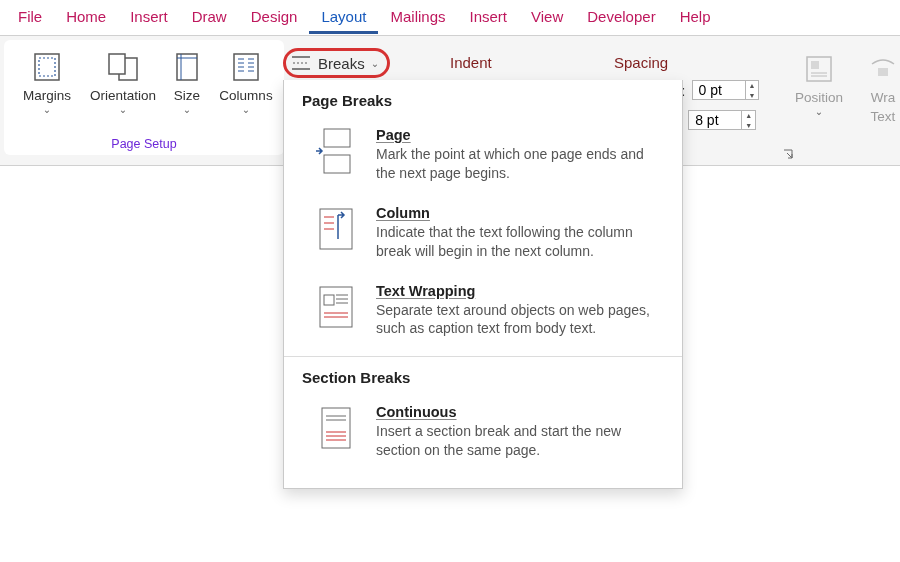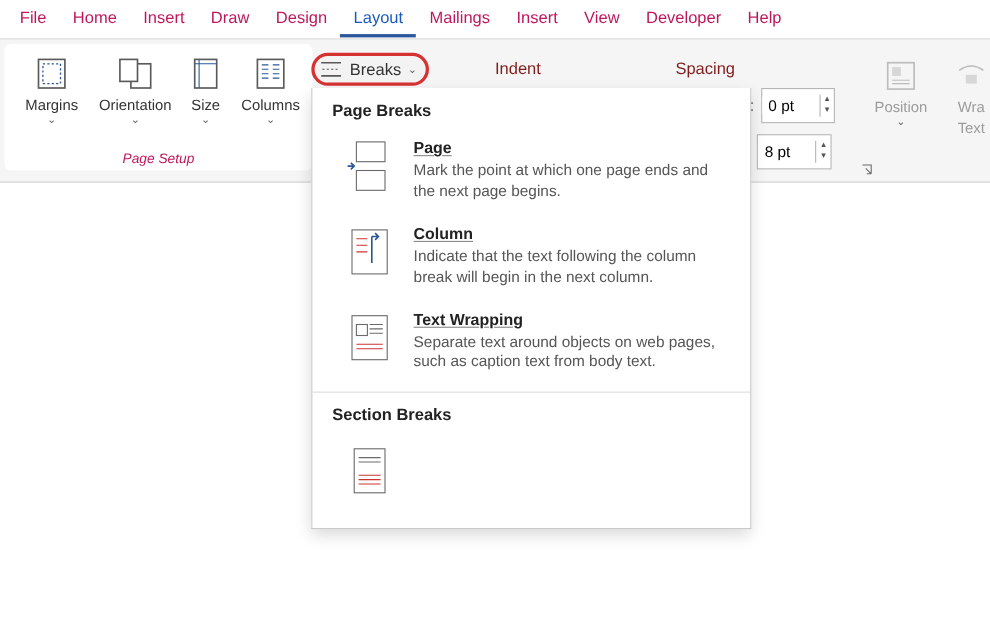--- a/index.html
+++ b/index.html
@@ -12,37 +12,37 @@
 
 
 .ribbon { display: flex; background: #f5f5f5; height: 130px; border-bottom: 1px solid #d0d0d0; }
 .ribbon-pane { background: #fff; margin: 4px 0 10px 4px; border-radius: 6px; display: flex; position: relative; }
 .group { display: flex; flex-direction: column; align-items: center; padding: 4px 6px 2px; position: relative; }
 .group-row { display: flex; gap: 6px; }
 .vbtn { display: flex; flex-direction: column; align-items: center; justify-content: flex-start; width: 70px; padding-top: 6px; gap: 4px; font-size: 13.5px; color: #333; cursor: pointer; }
 .vbtn.dim { color: #9b9b9b; }
 .vbtn .ic { height: 34px; display: flex; align-items: center; justify-content: center; }
 .vbtn .drop { font-size: 10px; color: #666; line-height: 6px; }
-.group-label { font-size: 12.5px; color: #be185d; margin-top: auto; padding-bottom: 2px; font-style: italic; }
+.group-label { font-size: 12.5px; color: #6d28d9; margin-top: auto; padding-bottom: 2px; }
 .launcher { position: absolute; right: 4px; bottom: 4px; width: 14px; height: 14px; display:flex; align-items:center; justify-content:center; cursor:pointer; }
 
 
 .breaks-btn { position: absolute; left: 283px; top: 48px; display: flex; align-items: center; gap: 6px; border: 3px solid #d63232; border-radius: 15px; padding: 2px 8px 2px 4px; background: #f3f3f3; font-size: 15px; color: #333; cursor: pointer; }
 .breaks-btn .drop { font-size: 10px; color: #666; }
 
 
 .hdr-label { position: absolute; top: 54px; font-size: 15px; color: #7f1d1d; }
 .hdr-indent { left: 450px; }
 .hdr-spacing { left: 614px; }
 
 
 .para-box { position: absolute; top: 80px; left: 668px; display:flex; flex-direction:column; gap:10px; }
 .spin-row { display:flex; align-items:center; gap:6px; }
 .spin-lbl { font-size: 15px; color:#333; }
-.spin { display:flex; align-items:center; border:1px solid #b5b5b5; height:32px; background:#fff; }
+.spin { display:flex; border:1px solid #b5b5b5; height:20px; background:#fff; }
 .spin input { border:none; width:52px; text-align:left; padding:0 6px; font-size:14px; outline:none; }
 .spin .arrows { display:flex; flex-direction:column; border-left:1px solid #b5b5b5; }
 .spin .arrows span { font-size:7px; line-height:10px; padding:0 3px; cursor:pointer; color:#555; }
 .launcher2 { position:absolute; left:782px; top:148px; }
 
 
 .arrange { position:absolute; right:0; top:46px; display:flex; gap:18px; }
 
 
 .gallery { position:absolute; left:283px; top:80px; width:400px; background:#fff; border:1px solid #c9c9c9; border-top:none; box-shadow:0 6px 14px rgba(0,0,0,0.15); padding-bottom:14px; }
@@ -255,14 +255,18 @@
     <div class="ico">
       <svg width="44" height="48">
           <rect x="8" y="4" width="28" height="40" fill="#fff" stroke="#6a6a6a"></rect>
           <line x1="12" y1="12" x2="32" y2="12" stroke="#6a6a6a"></line>
           <line x1="12" y1="16" x2="32" y2="16" stroke="#6a6a6a"></line>
           <line x1="12" y1="28" x2="32" y2="28" stroke="#c33"></line>
           <line x1="12" y1="32" x2="32" y2="32" stroke="#c33"></line>
           <line x1="12" y1="36" x2="32" y2="36" stroke="#c33"></line>
         </svg>
     </div>
+    <div>
+      <div class="title">Continuous</div>
+      <div class="desc">Insert a section break and start the new section on the same page.</div>
+    </div>
   </div>
 </div>
 
 </body></html>

